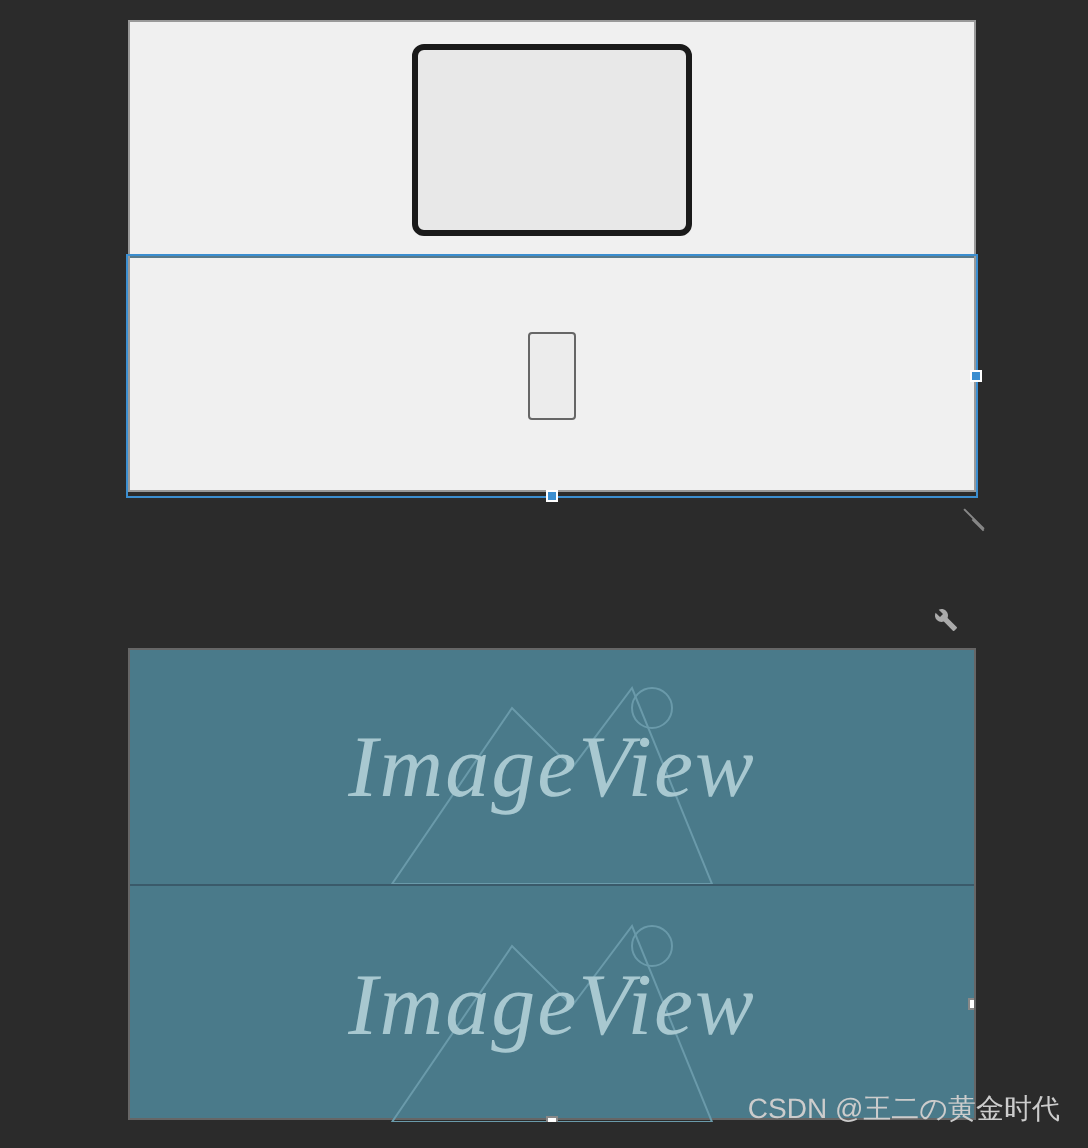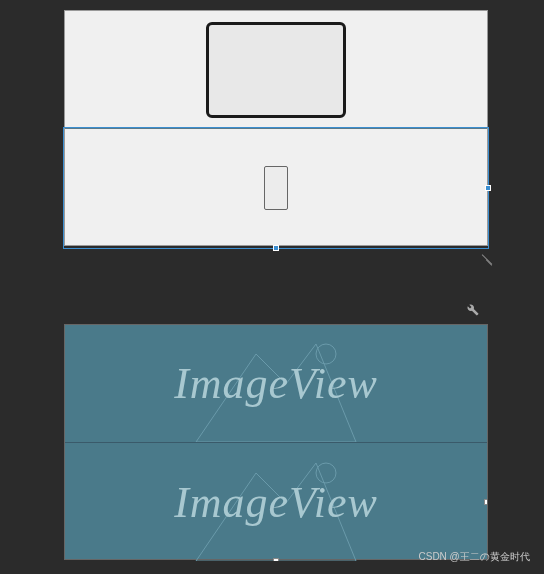--- a/index.html
+++ b/index.html
@@ -144,21 +144,21 @@
       background: #fff;
       border: 1px solid #888;
     }
     .bp-handle.e { right: -3px; top: 50%; margin-top: -3px; }
     .bp-handle.s { bottom: -3px; left: 50%; margin-left: -3px; }
     .watermark {
       position: absolute;
       right: 14px;
       bottom: 10px;
       color: #ccc;
-      font-size: 10px;
+      font-size: 14px;
       font-family: "Microsoft YaHei", sans-serif;
       z-index: 10;
     }
   </style>
 </head>
 <body>
 
 <div class="design-surface">
   <div class="row1">
     <div class="tablet-frame"></div>

